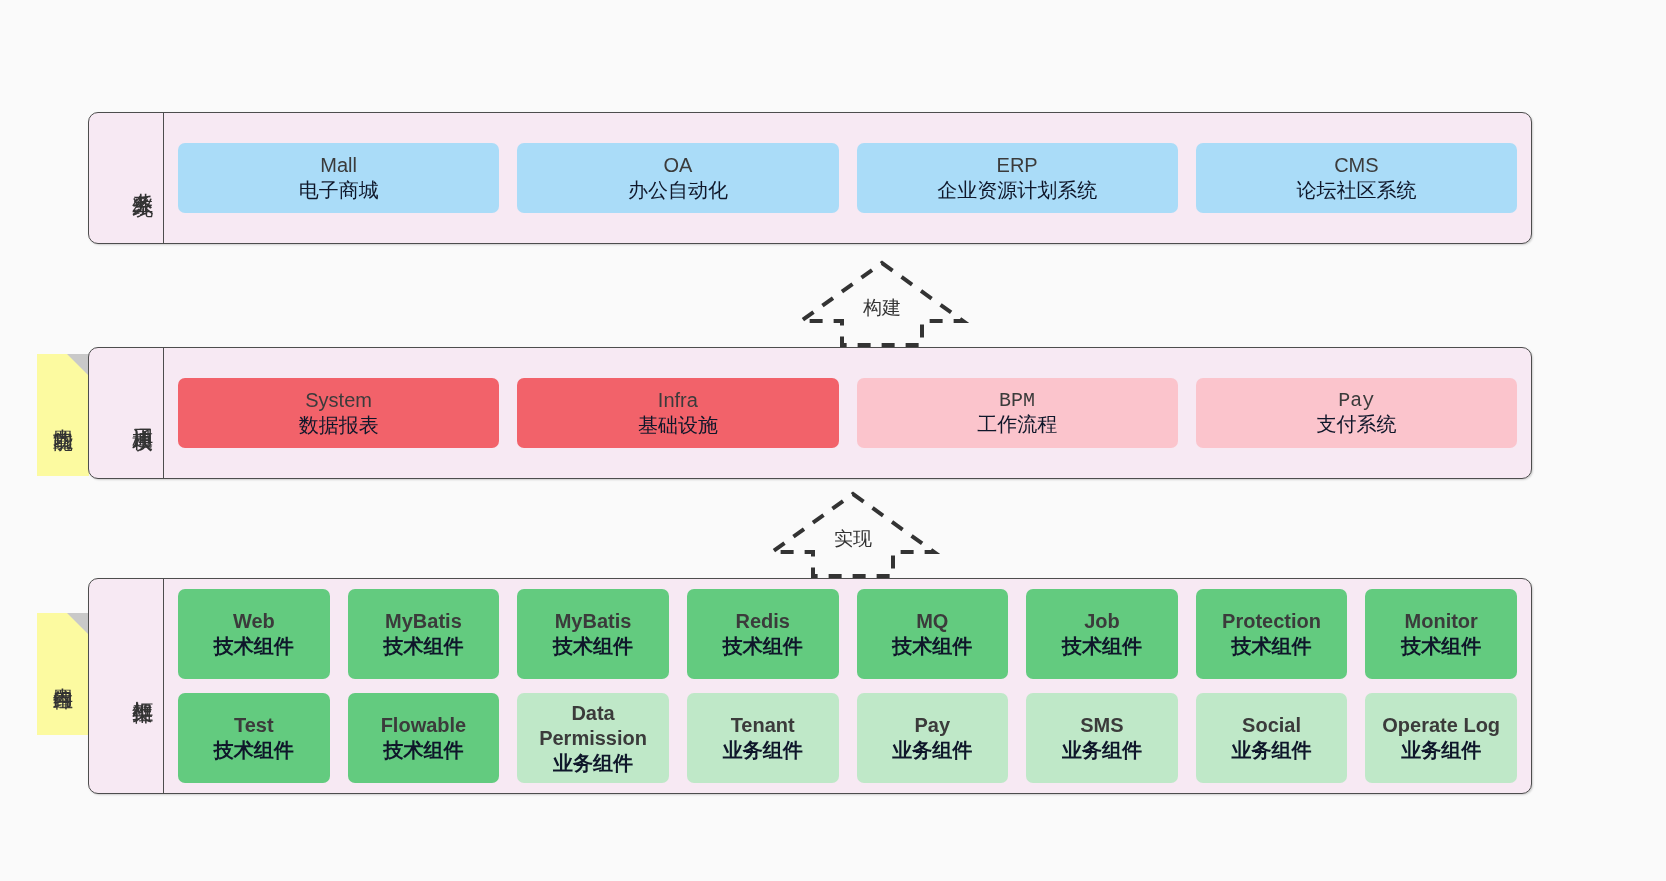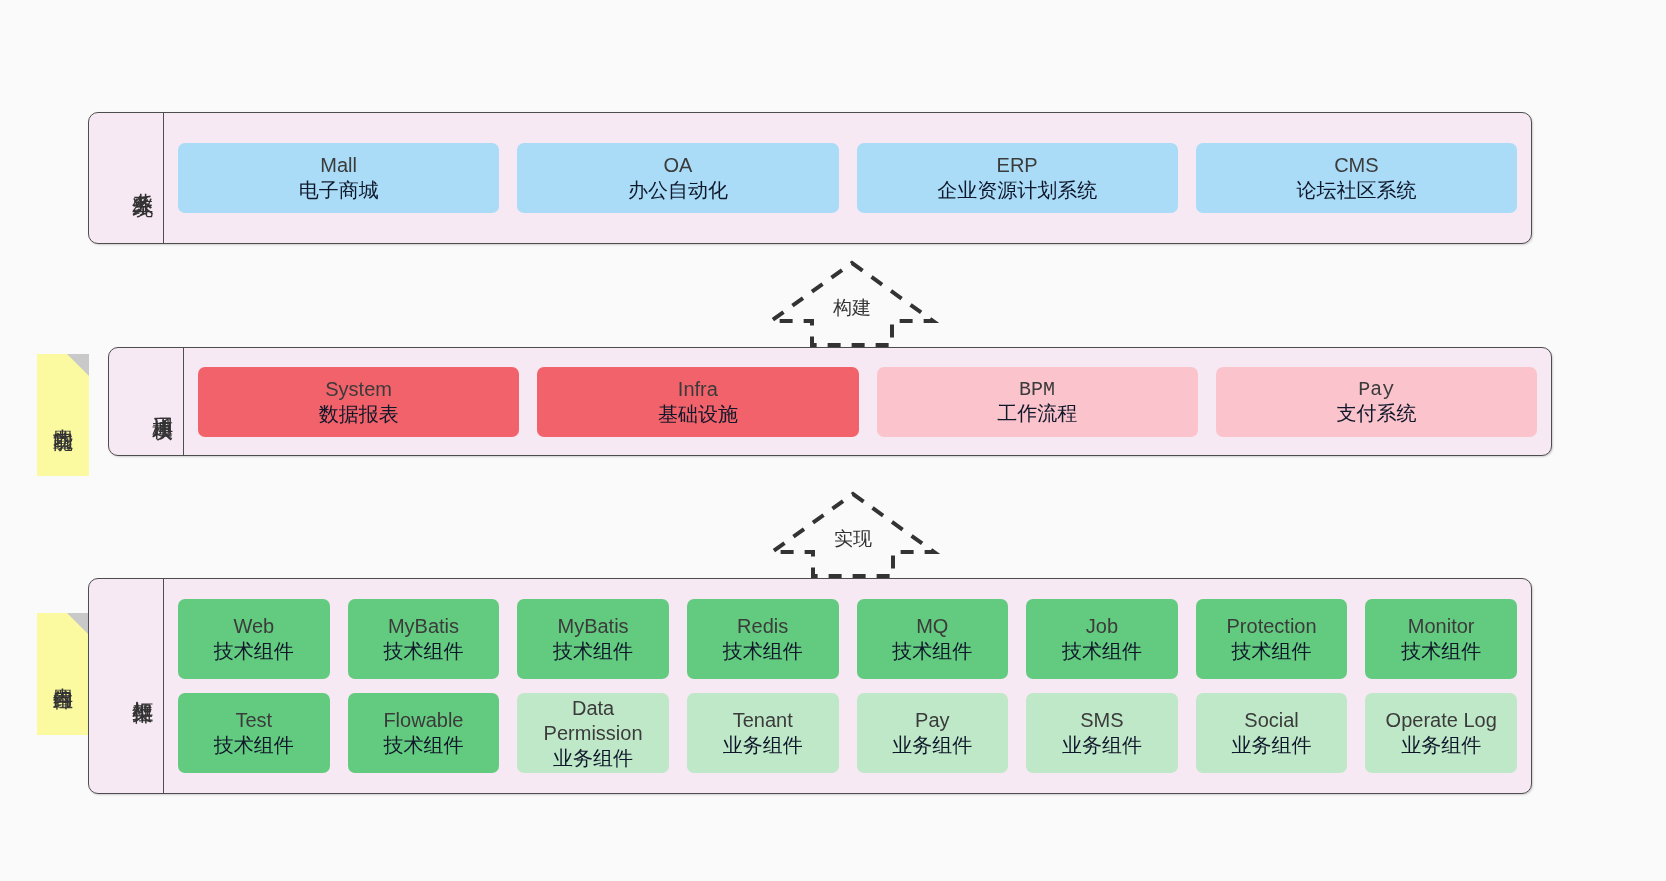--- a/index.html
+++ b/index.html
@@ -79,26 +79,26 @@
   .card .subtitle { font-size: 20px; color: #0f172a; }
 
   .card.blue        { background: #aadcf8; }
   .card.red         { background: #f2626a; }
   .card.pink        { background: #fbc4cc; font-family: Liberation Mono, monospace; }
   .card.green       { background: #63cb7f; }
   .card.lightgreen  { background: #bfe8c8; }
 
   
   #layer-business   { left: 88px;  top: 112px; width: 1444px; height: 132px; }
-  #layer-modules    { left: 88px;  top: 347px; width: 1444px; height: 109px; margin-left: 20px; }
+  #layer-modules    { left: 88px;  top: 347px; width: 1444px; height: 132px; }
   #layer-framework  { left: 88px;  top: 578px; width: 1444px; height: 216px; }
 
   #layer-business  .card,
   #layer-modules   .card { height: 70px; }
-  #layer-framework .card { height: 80px; }
+  #layer-framework .card { height: 90px; font-weight: bold; }
 
   
   .sticky {
     position: absolute;
     width: 52px;
     background: #fcfaa0;
     box-sizing: border-box;
     display: flex;
     align-items: center;
     justify-content: center;
@@ -125,21 +125,21 @@
   .arrow-group svg { display: block; overflow: visible; }
   .arrow-label {
     position: absolute;
     left: 0; right: 0;
     top: 36px;
     text-align: center;
     font-size: 19px;
     color: #333;
     pointer-events: none;
   }
-  #arrow-build   { left: 767px; top: 259px; width: 170px; height: 88px; }
+  #arrow-build   { left: 797px; top: 259px; width: 170px; height: 88px; }
   #arrow-realize { left: 768px; top: 490px; width: 170px; height: 88px; }
 </style>
 </head>
 <body>
 
 <div class="layer" id="layer-business">
   <div class="layer-label">业务系统</div>
   <div class="layer-body">
     <div class="row">
       <div class="card blue">

